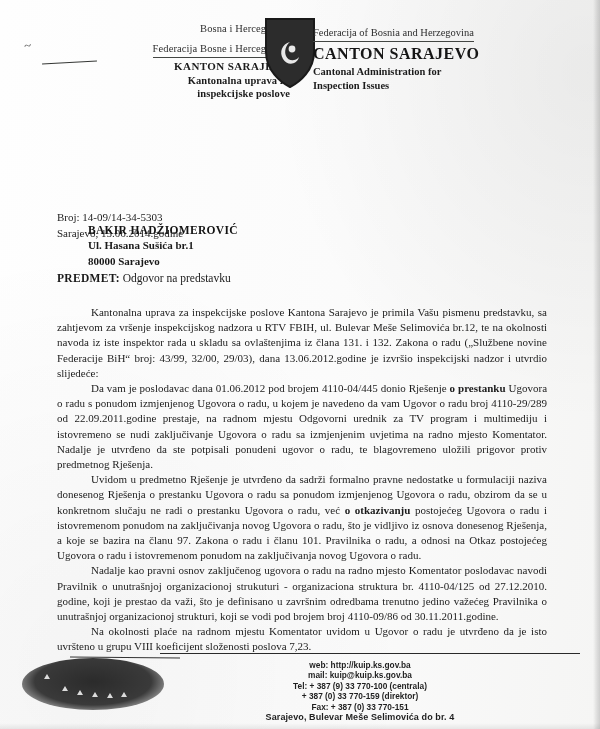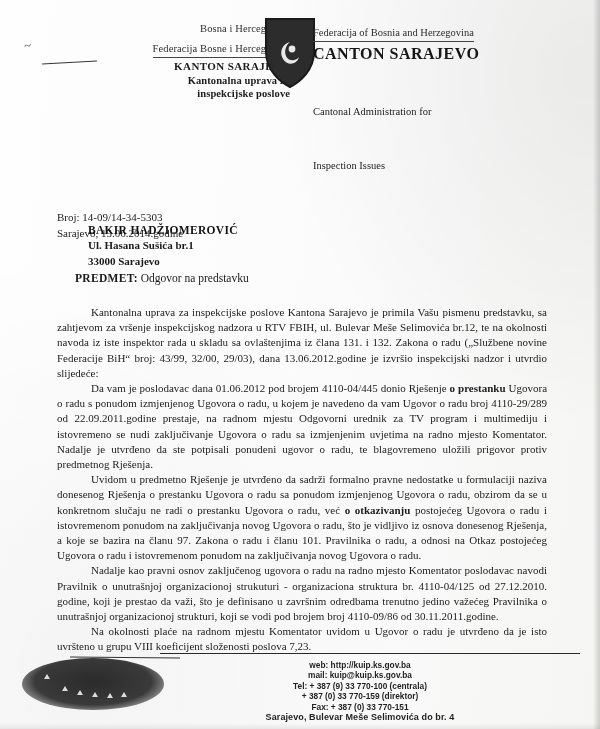--- a/index.html
+++ b/index.html
@@ -93,23 +93,22 @@
   }
   .lh-right .r3 {
     font-size: 16px;
     font-weight: bold;
     letter-spacing: 0.5px;
     color: #161616;
     margin-top: 1px;
   }
   .lh-right .r4, .lh-right .r5 {
     font-size: 10.5px;
-    font-weight: normal;
+    font-weight: bold;
     color: #1c1c1c;
-    margin-top: 40px;
   }
 
   
   .emblem {
     position: absolute;
     left: 262px; top: 8px;
     width: 56px; height: 74px;
   }
   .artifact-mark {
     position: absolute;
@@ -166,21 +165,21 @@
   .addressee .street,
   .addressee .city {
     font-size: 11px;
     font-weight: bold;
     color: #1a1a1a;
   }
 
   
   .subject {
     position: absolute;
-    left: 75px; top: 272px;
+    left: 57px; top: 272px;
     font-size: 11.5px;
     color: #1a1a1a;
   }
   .subject .label {
     font-weight: bold;
     letter-spacing: 0.3px;
   }
 
   
   .body-text {
@@ -278,21 +277,21 @@
 
 
   <div class="refblock">
     <div>Broj: 14-09/14-34-5303</div>
     <div>Sarajevo, 15.06.2014.godine</div>
   </div>
 
   <div class="addressee">
     <div class="name">BAKIR HADŽIOMEROVIĆ</div>
     <div class="street">Ul. Hasana Sušića br.1</div>
-    <div class="city">33000 Sarajevo</div>
+    <div class="city">80000 Sarajevo</div>
   </div>
 
   <div class="subject">
     <span class="label">PREDMET:</span><span class="value"> Odgovor na predstavku</span>
   </div>
 
   <div class="body-text">
     <p>Kantonalna uprava za inspekcijske poslove Kantona Sarajevo je primila Vašu pismenu predstavku, sa zahtjevom za vršenje inspekcijskog nadzora u RTV FBIH, ul. Bulevar Meše Selimovića br.12, te na okolnosti navoda iz iste inspektor rada u skladu sa ovlaštenjima iz člana 131. i 132. Zakona o radu („Službene novine Federacije BiH“  broj: 43/99, 32/00, 29/03), dana 13.06.2012.godine je izvršio inspekcijski nadzor i utvrdio slijedeće:</p>
     <p>Da vam je poslodavac dana 01.06.2012 pod brojem 4110-04/445 donio Rješenje <b>o prestanku</b> Ugovora o radu s ponudom izmjenjenog Ugovora o radu,  u kojem je navedeno da vam Ugovor o radu broj 4110-29/289 od 22.09.2011.godine prestaje, na radnom mjestu Odgovorni urednik  za TV program i multimediju i istovremeno se nudi zaključivanje Ugovora o radu sa izmjenjenim uvjetima na radno mjesto Komentator. Nadalje je utvrđeno da ste potpisali ponudeni ugovor o radu, te blagovremeno uložili prigovor protiv predmetnog Rješenja.</p>
     <p>Uvidom u predmetno Rješenje je utvrđeno da sadrži formalno pravne nedostatke u formulaciji naziva donesenog Rješenja o prestanku Ugovora o radu sa ponudom izmjenjenog Ugovora o radu, obzirom da se u konkretnom slučaju ne radi o prestanku Ugovora o radu, već <b>o otkazivanju</b> postojećeg Ugovora o radu i istovremenom ponudom na zaključivanja novog Ugovora o radu, što je vidljivo iz osnova donesenog Rješenja, a koje se bazira na članu 97. Zakona o radu i članu 101. Pravilnika o radu, a odnosi na Otkaz postojećeg Ugovora o radu i istovremenom ponudom na zaključivanja novog Ugovora o radu.</p>

